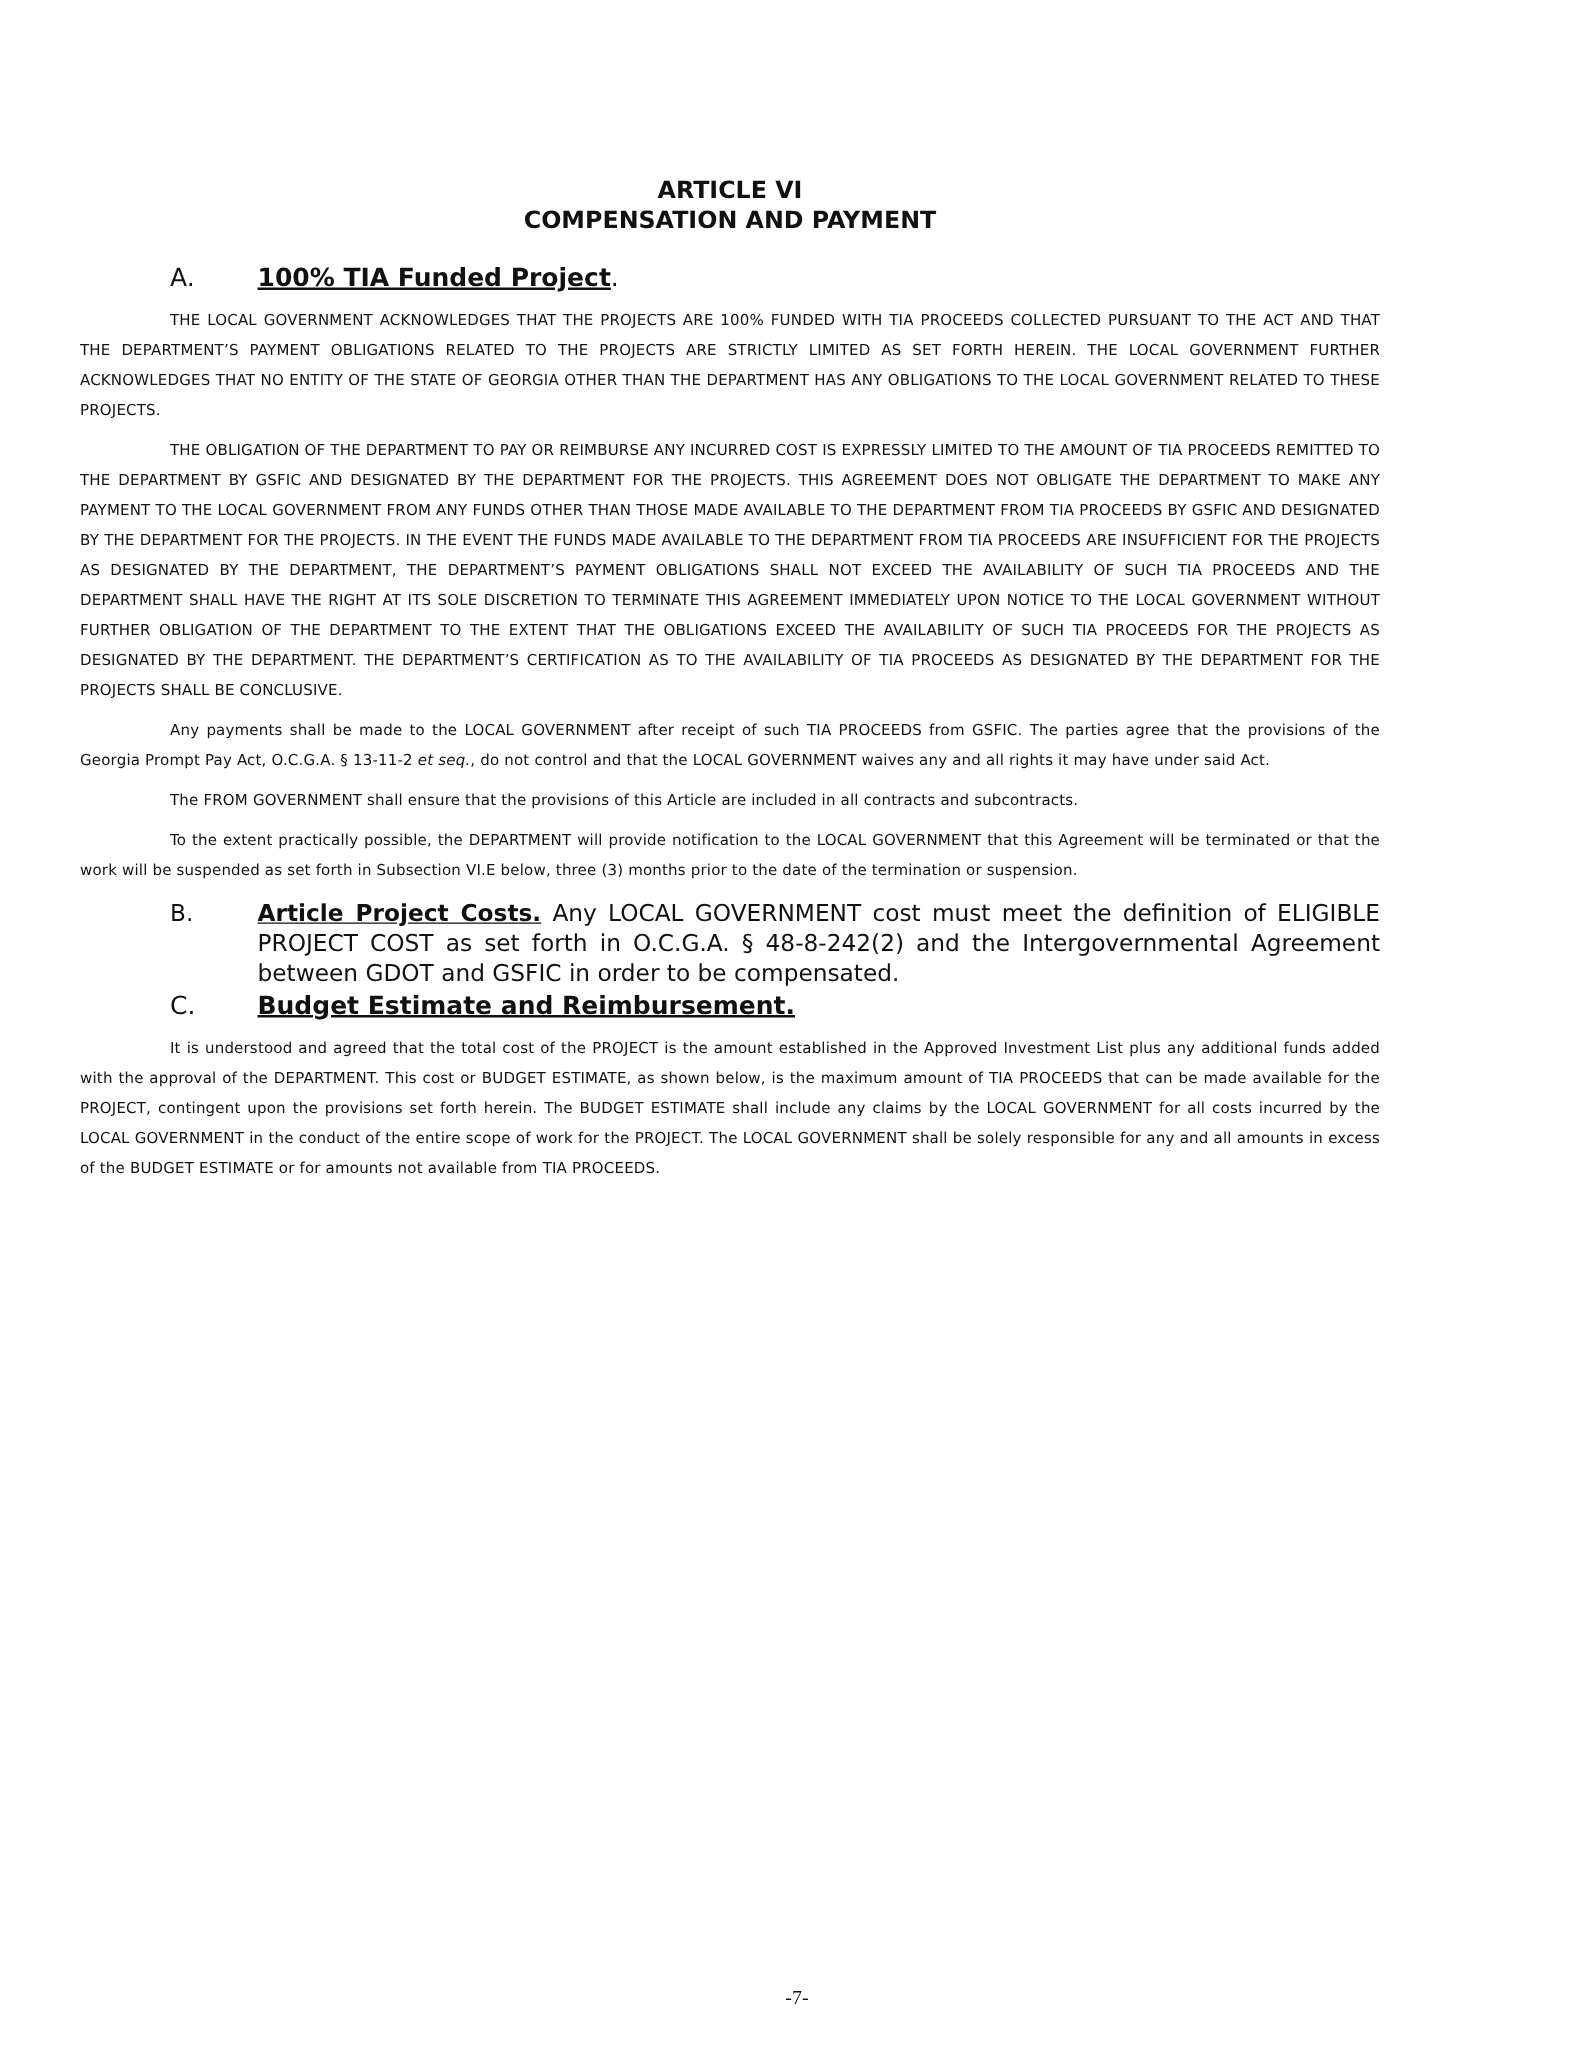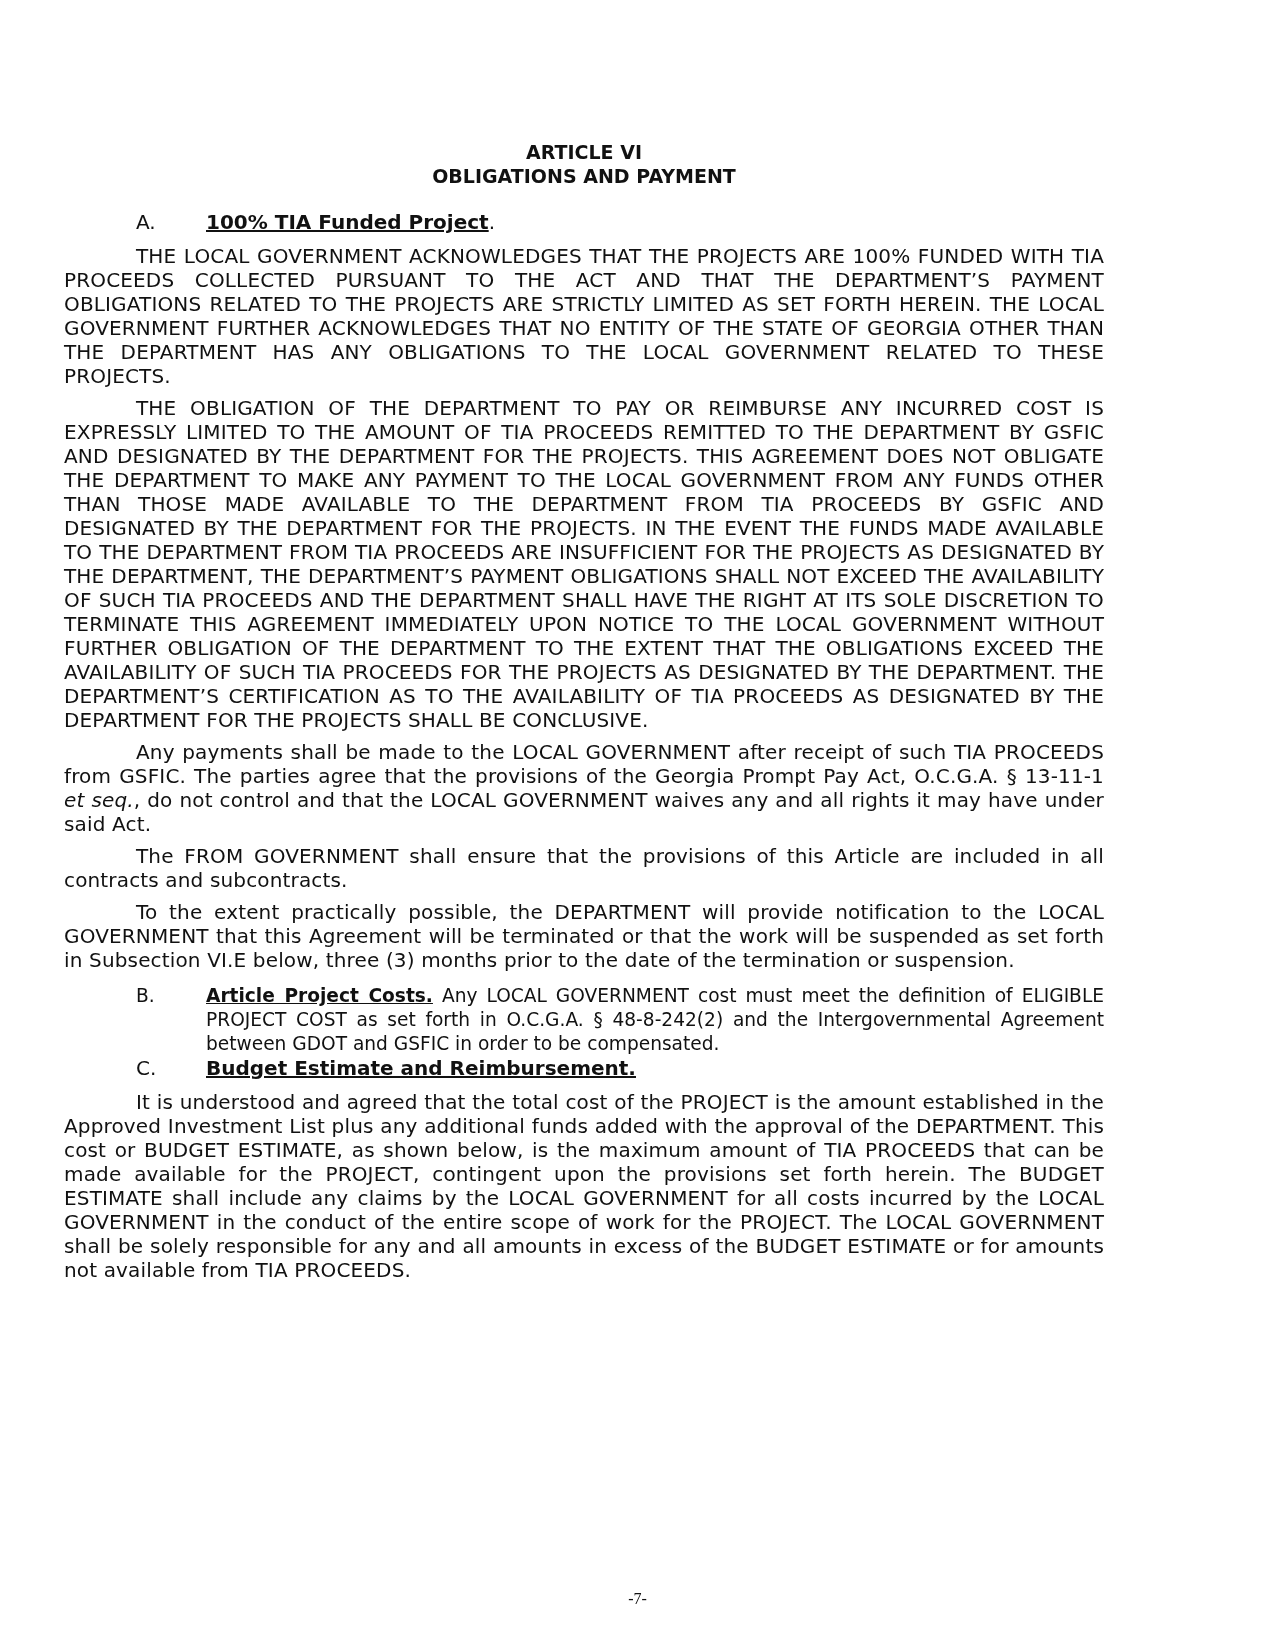--- a/index.html
+++ b/index.html
@@ -3,44 +3,44 @@
 <meta charset="utf-8">
 <style>
   html, body { margin: 0; padding: 0; background: #ffffff; }
   body { width: 1275px; height: 1650px; position: relative; overflow: hidden;
          font-family: "DejaVu Sans", "Liberation Sans", sans-serif; color: #111; }
   .page { position: absolute; left: 64px; top: 140px; width: 1040px; }
   .title { text-align: center; font-weight: bold; font-size: 19px; line-height: 24px; margin: 0; }
   .section-head { font-size: 20px; line-height: 24px; margin: 20px 0 0 0; padding-left: 72px; position: relative; }
   .section-head .letter { display: inline-block; width: 70px; }
   .section-head .heading { font-weight: bold; text-decoration: underline; }
-  p { margin: 8px 0 0 0; font-size: 20px; line-height: 24px; text-align: justify; text-indent: 72px; letter-spacing: 0.15px; }
+  p { margin: 8px 0 0 0; font-size: 12px; line-height: 24px; text-align: justify; text-indent: 72px; letter-spacing: 0.15px; }
   p.first { margin-top: 10px; }
   .item { margin: 12px 0 0 0; font-size: 18.6px; line-height: 24px; display: flex; }
   .item .letter { width: 142px; flex: 0 0 142px; padding-left: 72px; box-sizing: border-box; }
   .item .body { flex: 1; text-align: justify; }
   .item .heading { font-weight: bold; text-decoration: underline; }
   .pagenum { position: absolute; top: 1590px; left: 0; width: 1275px; text-align: center;
              font-family: "Liberation Serif", serif; font-size: 16px; }
   i { font-style: italic; }
 </style>
 </head>
 <body>
 
 <div class="page">
   <h1 class="title">ARTICLE VI</h1>
-  <h2 class="title">OBLIGATIONS AND PAYMENT</h2>
+  <h2 class="title">COMPENSATION AND PAYMENT</h2>
 
   <div class="section-head" style="margin-top:22px;">
     <span class="letter">A.</span><span class="heading">100% TIA Funded Project</span><span>.</span>
   </div>
 
   <p class="first">THE LOCAL GOVERNMENT ACKNOWLEDGES THAT THE PROJECTS ARE 100% FUNDED WITH TIA PROCEEDS COLLECTED PURSUANT TO THE ACT AND THAT THE DEPARTMENT’S PAYMENT OBLIGATIONS RELATED TO THE PROJECTS ARE STRICTLY LIMITED AS SET FORTH HEREIN. THE LOCAL GOVERNMENT FURTHER ACKNOWLEDGES THAT NO ENTITY OF THE STATE OF GEORGIA OTHER THAN THE DEPARTMENT HAS ANY OBLIGATIONS TO THE LOCAL GOVERNMENT RELATED TO THESE PROJECTS.</p>
   <p>THE OBLIGATION OF THE DEPARTMENT TO PAY OR REIMBURSE ANY INCURRED COST IS EXPRESSLY LIMITED TO THE AMOUNT OF TIA PROCEEDS REMITTED TO THE DEPARTMENT BY GSFIC AND DESIGNATED BY THE DEPARTMENT FOR THE PROJECTS.  THIS AGREEMENT DOES NOT OBLIGATE THE DEPARTMENT TO MAKE ANY PAYMENT TO THE LOCAL GOVERNMENT FROM ANY FUNDS OTHER THAN THOSE MADE AVAILABLE TO THE DEPARTMENT FROM TIA PROCEEDS BY GSFIC AND DESIGNATED BY THE DEPARTMENT FOR THE PROJECTS.  IN THE EVENT THE FUNDS MADE AVAILABLE TO THE DEPARTMENT FROM TIA PROCEEDS ARE INSUFFICIENT FOR THE PROJECTS AS DESIGNATED BY THE DEPARTMENT, THE DEPARTMENT’S PAYMENT OBLIGATIONS SHALL NOT EXCEED THE AVAILABILITY OF SUCH TIA PROCEEDS AND THE DEPARTMENT SHALL HAVE THE RIGHT AT ITS SOLE DISCRETION TO TERMINATE THIS AGREEMENT IMMEDIATELY UPON NOTICE TO THE LOCAL GOVERNMENT WITHOUT FURTHER OBLIGATION OF THE DEPARTMENT TO THE EXTENT THAT THE OBLIGATIONS EXCEED THE AVAILABILITY OF SUCH TIA PROCEEDS FOR THE PROJECTS AS DESIGNATED BY THE DEPARTMENT. THE DEPARTMENT’S CERTIFICATION AS TO THE AVAILABILITY OF TIA PROCEEDS AS DESIGNATED BY THE DEPARTMENT FOR THE PROJECTS SHALL BE CONCLUSIVE.</p>
-  <p><span>Any payments shall be made to the LOCAL GOVERNMENT after receipt of such TIA PROCEEDS from GSFIC.  The parties agree that the provisions of the Georgia Prompt Pay Act, O.C.G.A. § 13-11-1 </span><i>et seq.</i><span>, do not control and that the LOCAL GOVERNMENT waives any and all rights it may have under said Act.</span></p>
+  <p><span>Any payments shall be made to the LOCAL GOVERNMENT after receipt of such TIA PROCEEDS from GSFIC.  The parties agree that the provisions of the Georgia Prompt Pay Act, O.C.G.A. § 13-11-2 </span><i>et seq.</i><span>, do not control and that the LOCAL GOVERNMENT waives any and all rights it may have under said Act.</span></p>
   <p>The FROM GOVERNMENT shall ensure that the provisions of this Article are included in all contracts and subcontracts.</p>
   <p>To the extent practically possible, the DEPARTMENT will provide notification to the LOCAL GOVERNMENT that this Agreement will be terminated or that the work will be suspended as set forth in Subsection VI.E below, three (3) months prior to the date of the termination or suspension.</p>
 
   <div class="item">
     <span class="letter">B.</span>
     <span class="body"><span class="heading">Article Project Costs.</span><span>  Any LOCAL GOVERNMENT cost must meet the definition of ELIGIBLE PROJECT COST as set forth in O.C.G.A. § 48-8-242(2) and the Intergovernmental Agreement between GDOT and GSFIC in order to be compensated.</span></span>
   </div>
 
   <div class="section-head" style="margin-top:0;">
     <span class="letter">C.</span><span class="heading">Budget Estimate and Reimbursement.</span>

